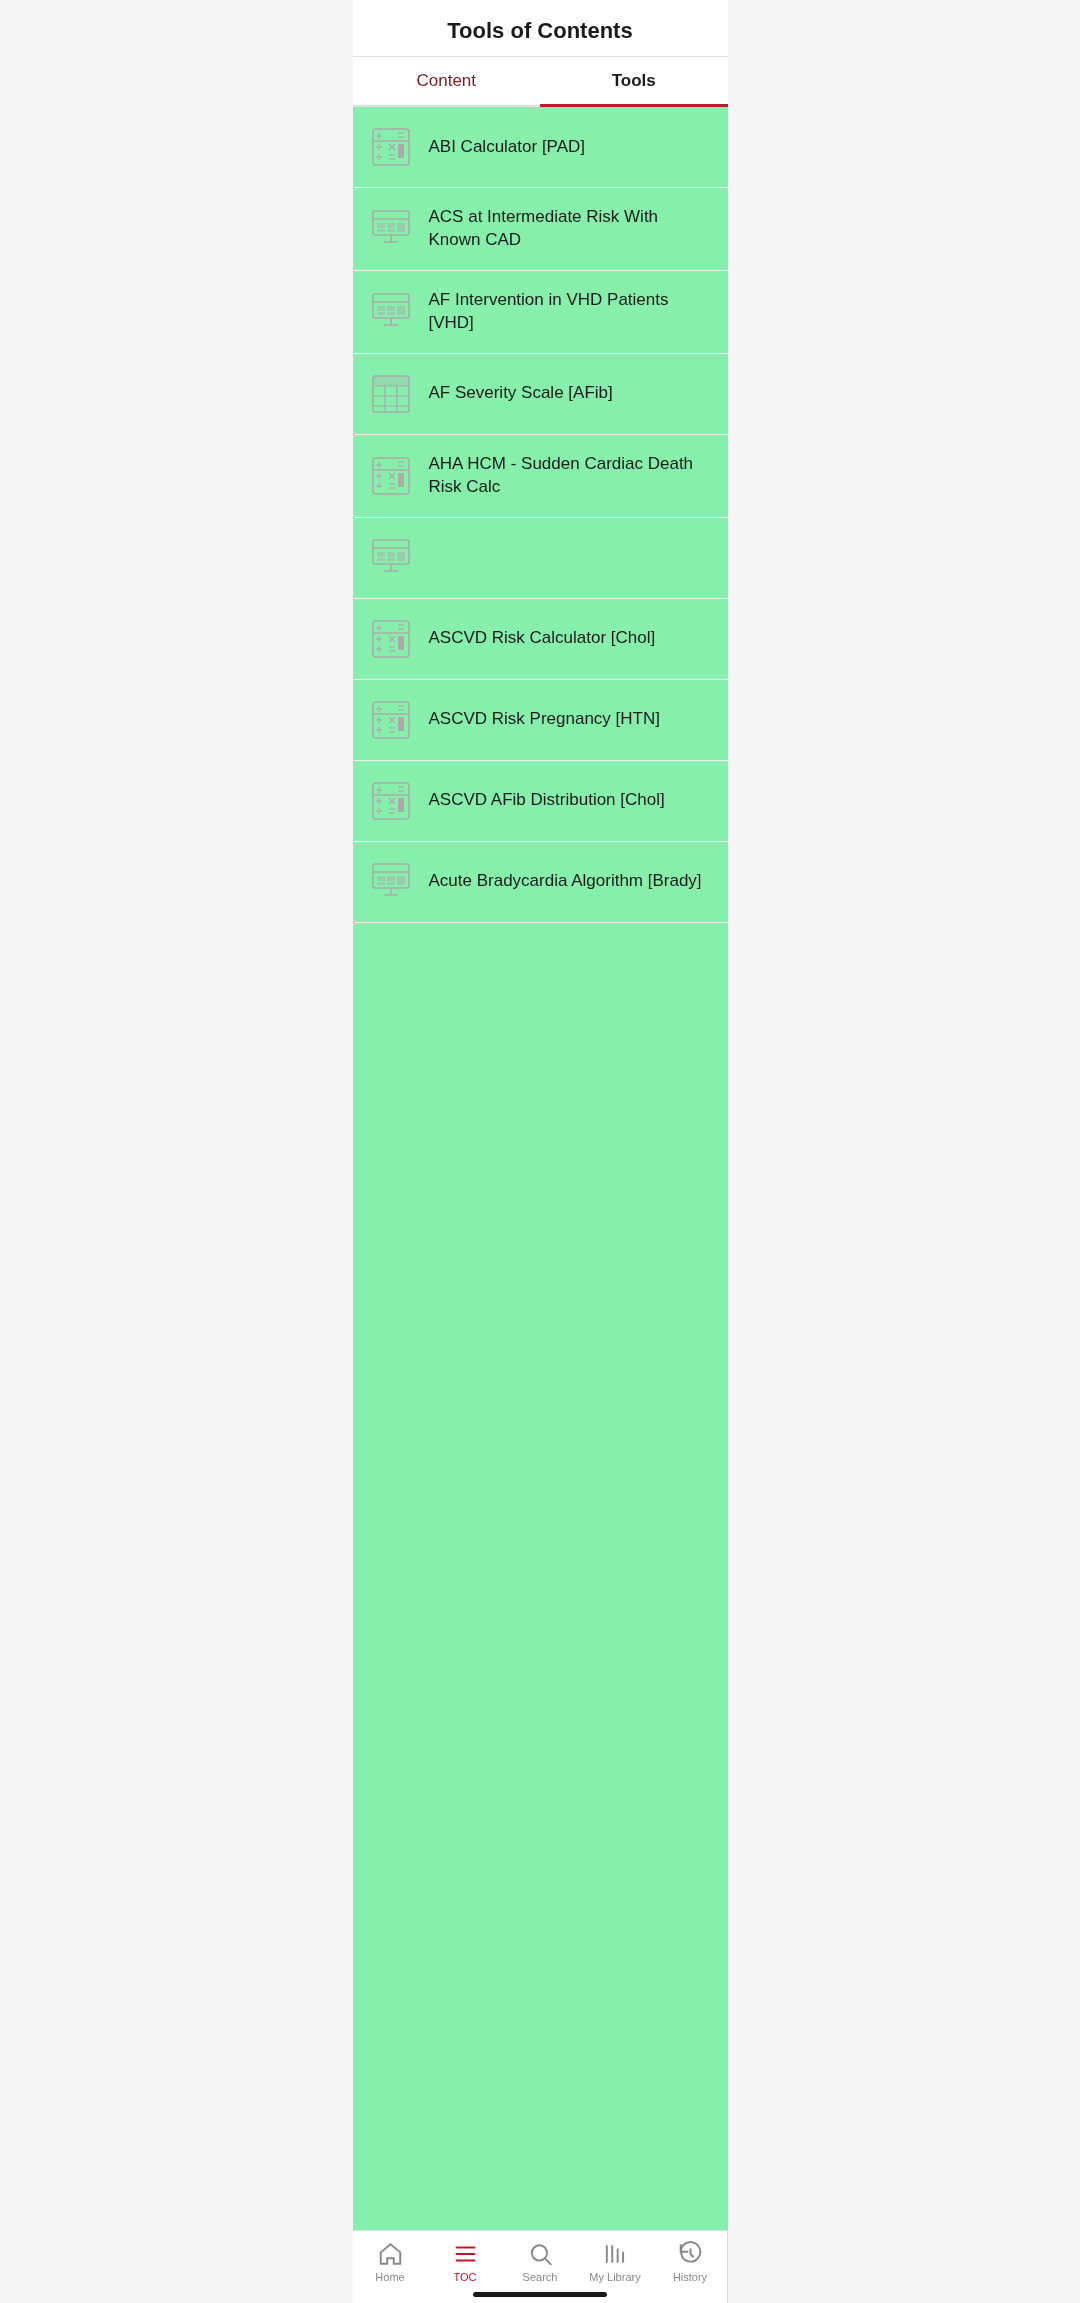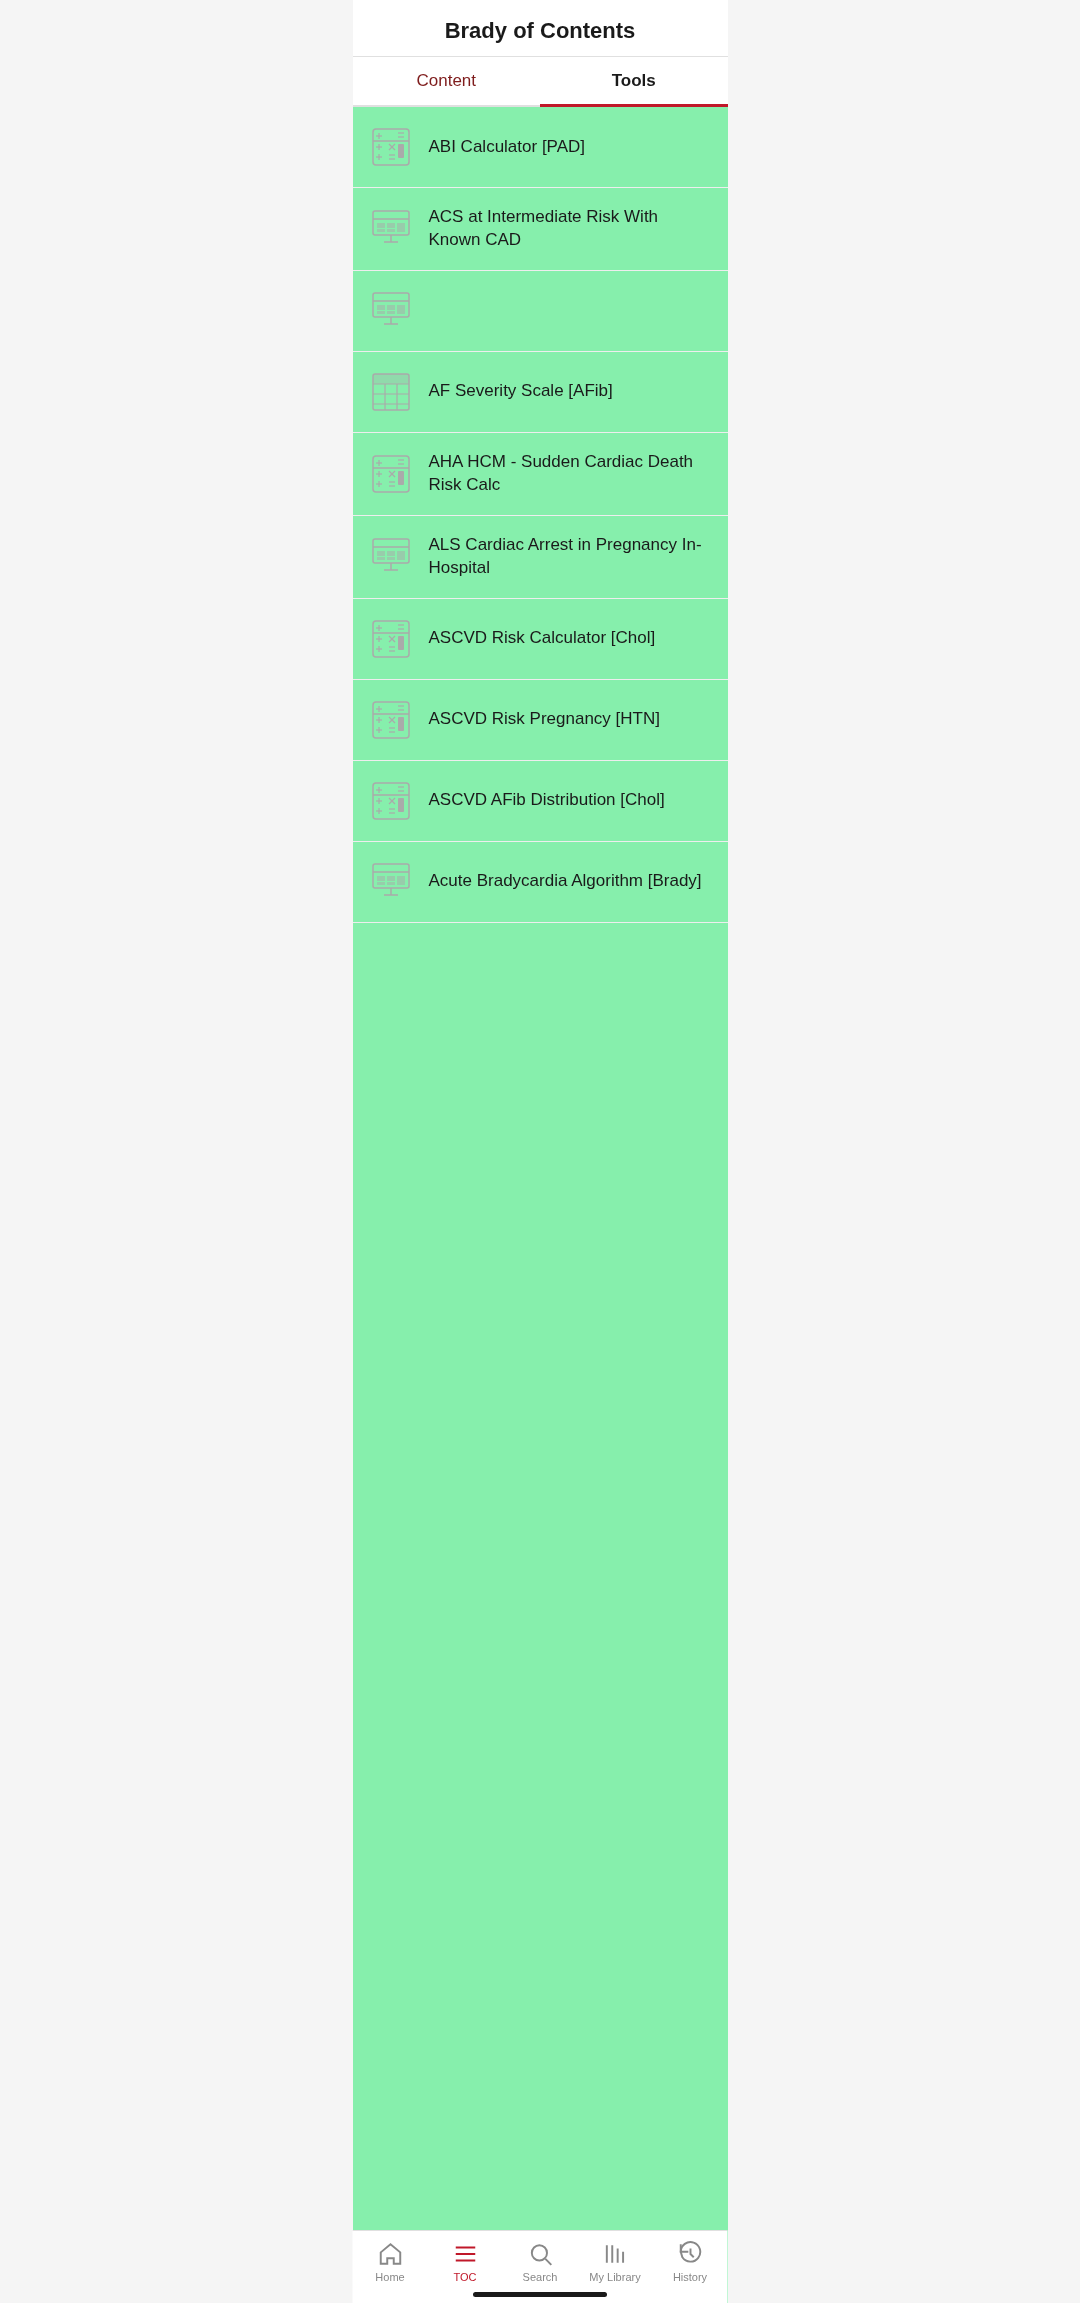--- a/index.html
+++ b/index.html
@@ -163,21 +163,21 @@
       height: 5px;
       background: #1a1a1a;
       border-radius: 3px;
       z-index: 101;
     }
   </style>
 </head>
 <body>
 
 <div class="header">
-  <span class="header-title">Brady of Contents</span>
+  <span class="header-title">Tools of Contents</span>
 </div>
 
 <div class="tabs">
   <div class="tab">
     <span>Content</span>
   </div>
   <div class="tab active">
     <span>Tools</span>
   </div>
 </div>
@@ -240,20 +240,21 @@
     <line x1="20" y1="26" x2="20" y2="33" stroke="#aaa" stroke-width="1.5"></line>
     <line x1="13" y1="33" x2="27" y2="33" stroke="#aaa" stroke-width="1.5"></line>
 
     <rect x="6" y="14" width="8" height="5" fill="#aaa" opacity="0.5"></rect>
     <rect x="16" y="14" width="8" height="5" fill="#aaa" opacity="0.5"></rect>
     <rect x="6" y="20" width="8" height="3" fill="#aaa" opacity="0.5"></rect>
     <rect x="16" y="20" width="8" height="3" fill="#aaa" opacity="0.5"></rect>
     <rect x="26" y="14" width="8" height="9" fill="#aaa" opacity="0.5"></rect>
   </svg>
       </div>
+    <span class="item-label">AF Intervention in VHD Patients [VHD]</span>
   </div>
     <div class="list-item">
     <div class="item-icon">
         <svg viewBox="0 0 40 40" fill="none" xmlns="http://www.w3.org/2000/svg">
 
     <rect x="2" y="2" width="36" height="36" rx="2" stroke="#aaa" stroke-width="1.5"></rect>
     <rect x="2" y="2" width="36" height="10" rx="2" fill="#aaa" opacity="0.3"></rect>
     <line x1="2" y1="12" x2="38" y2="12" stroke="#aaa" stroke-width="1.2"></line>
     <line x1="2" y1="22" x2="38" y2="22" stroke="#aaa" stroke-width="1.2"></line>
     <line x1="2" y1="32" x2="38" y2="32" stroke="#aaa" stroke-width="1.2"></line>
@@ -300,21 +301,20 @@
     <line x1="20" y1="26" x2="20" y2="33" stroke="#aaa" stroke-width="1.5"></line>
     <line x1="13" y1="33" x2="27" y2="33" stroke="#aaa" stroke-width="1.5"></line>
 
     <rect x="6" y="14" width="8" height="5" fill="#aaa" opacity="0.5"></rect>
     <rect x="16" y="14" width="8" height="5" fill="#aaa" opacity="0.5"></rect>
     <rect x="6" y="20" width="8" height="3" fill="#aaa" opacity="0.5"></rect>
     <rect x="16" y="20" width="8" height="3" fill="#aaa" opacity="0.5"></rect>
     <rect x="26" y="14" width="8" height="9" fill="#aaa" opacity="0.5"></rect>
   </svg>
       </div>
-    <span class="item-label">ALS Cardiac Arrest in Pregnancy In-Hospital</span>
   </div>
     <div class="list-item">
     <div class="item-icon">
         <svg viewBox="0 0 40 40" fill="none" xmlns="http://www.w3.org/2000/svg">
     <rect x="2" y="2" width="36" height="36" rx="3" stroke="#aaa" stroke-width="1.5"></rect>
     <line x1="2" y1="14" x2="38" y2="14" stroke="#aaa" stroke-width="1.5"></line>
 
     <line x1="8" y1="6" x2="8" y2="12" stroke="#aaa" stroke-width="1.2"></line>
     <line x1="5" y1="9" x2="11" y2="9" stroke="#aaa" stroke-width="1.2"></line>
 

